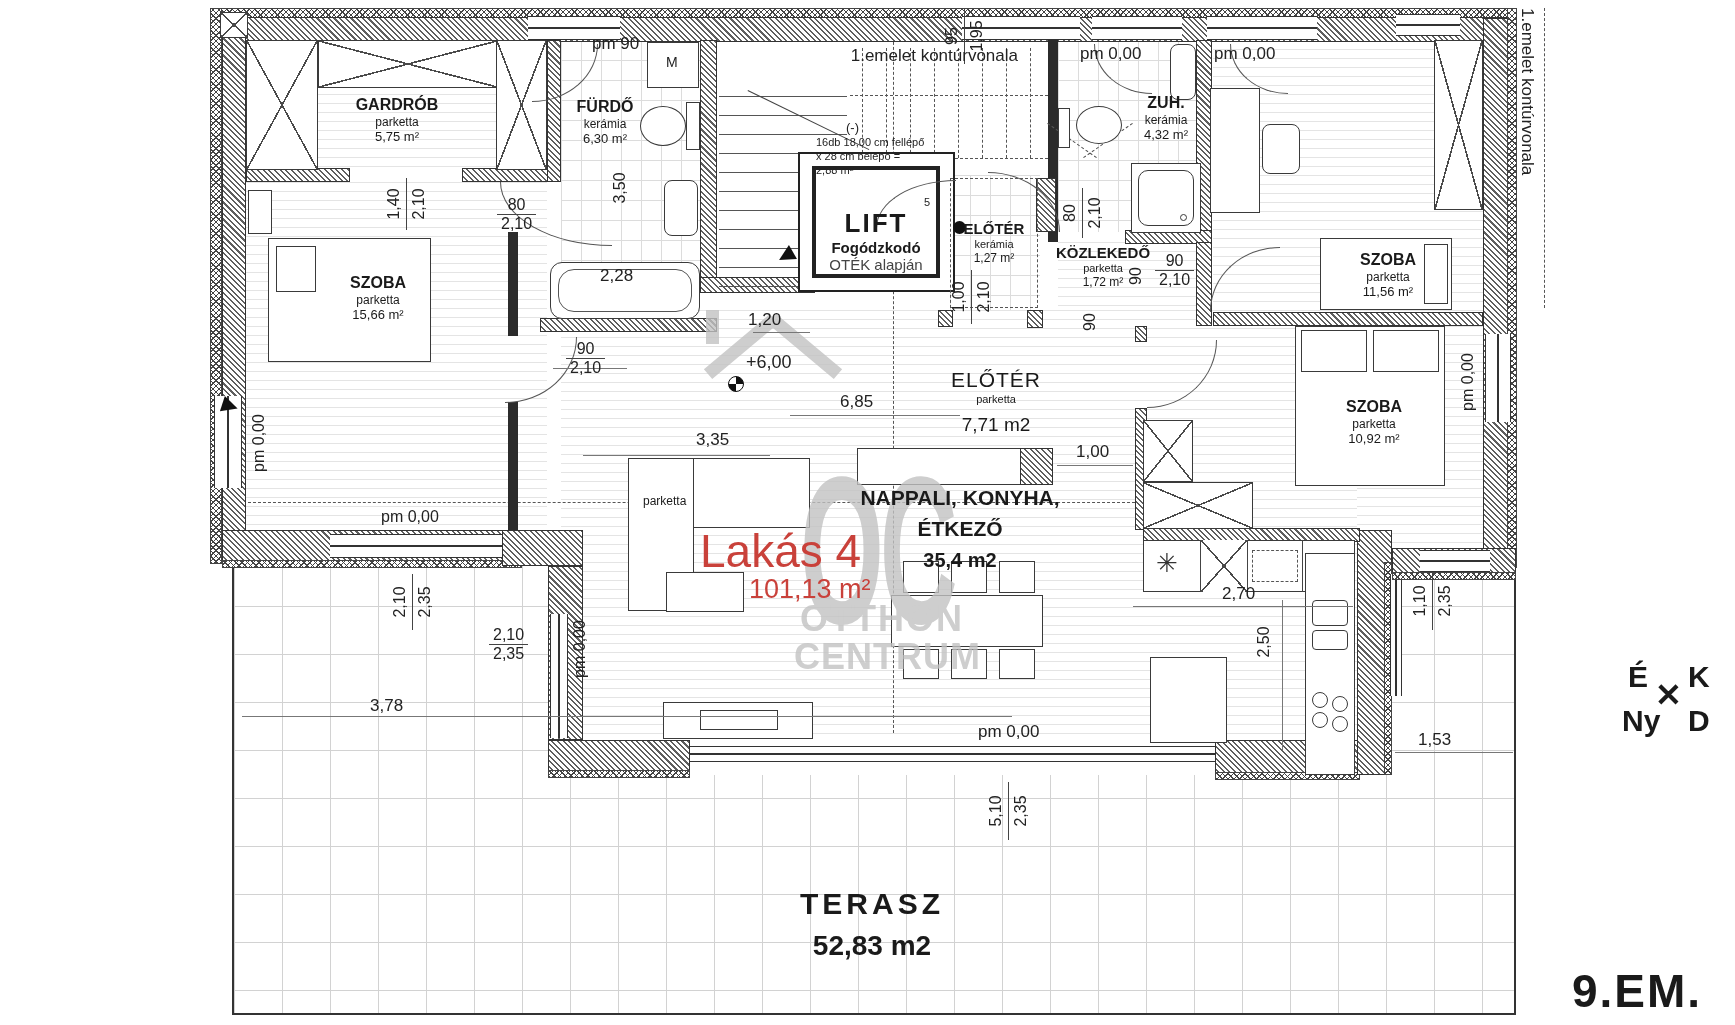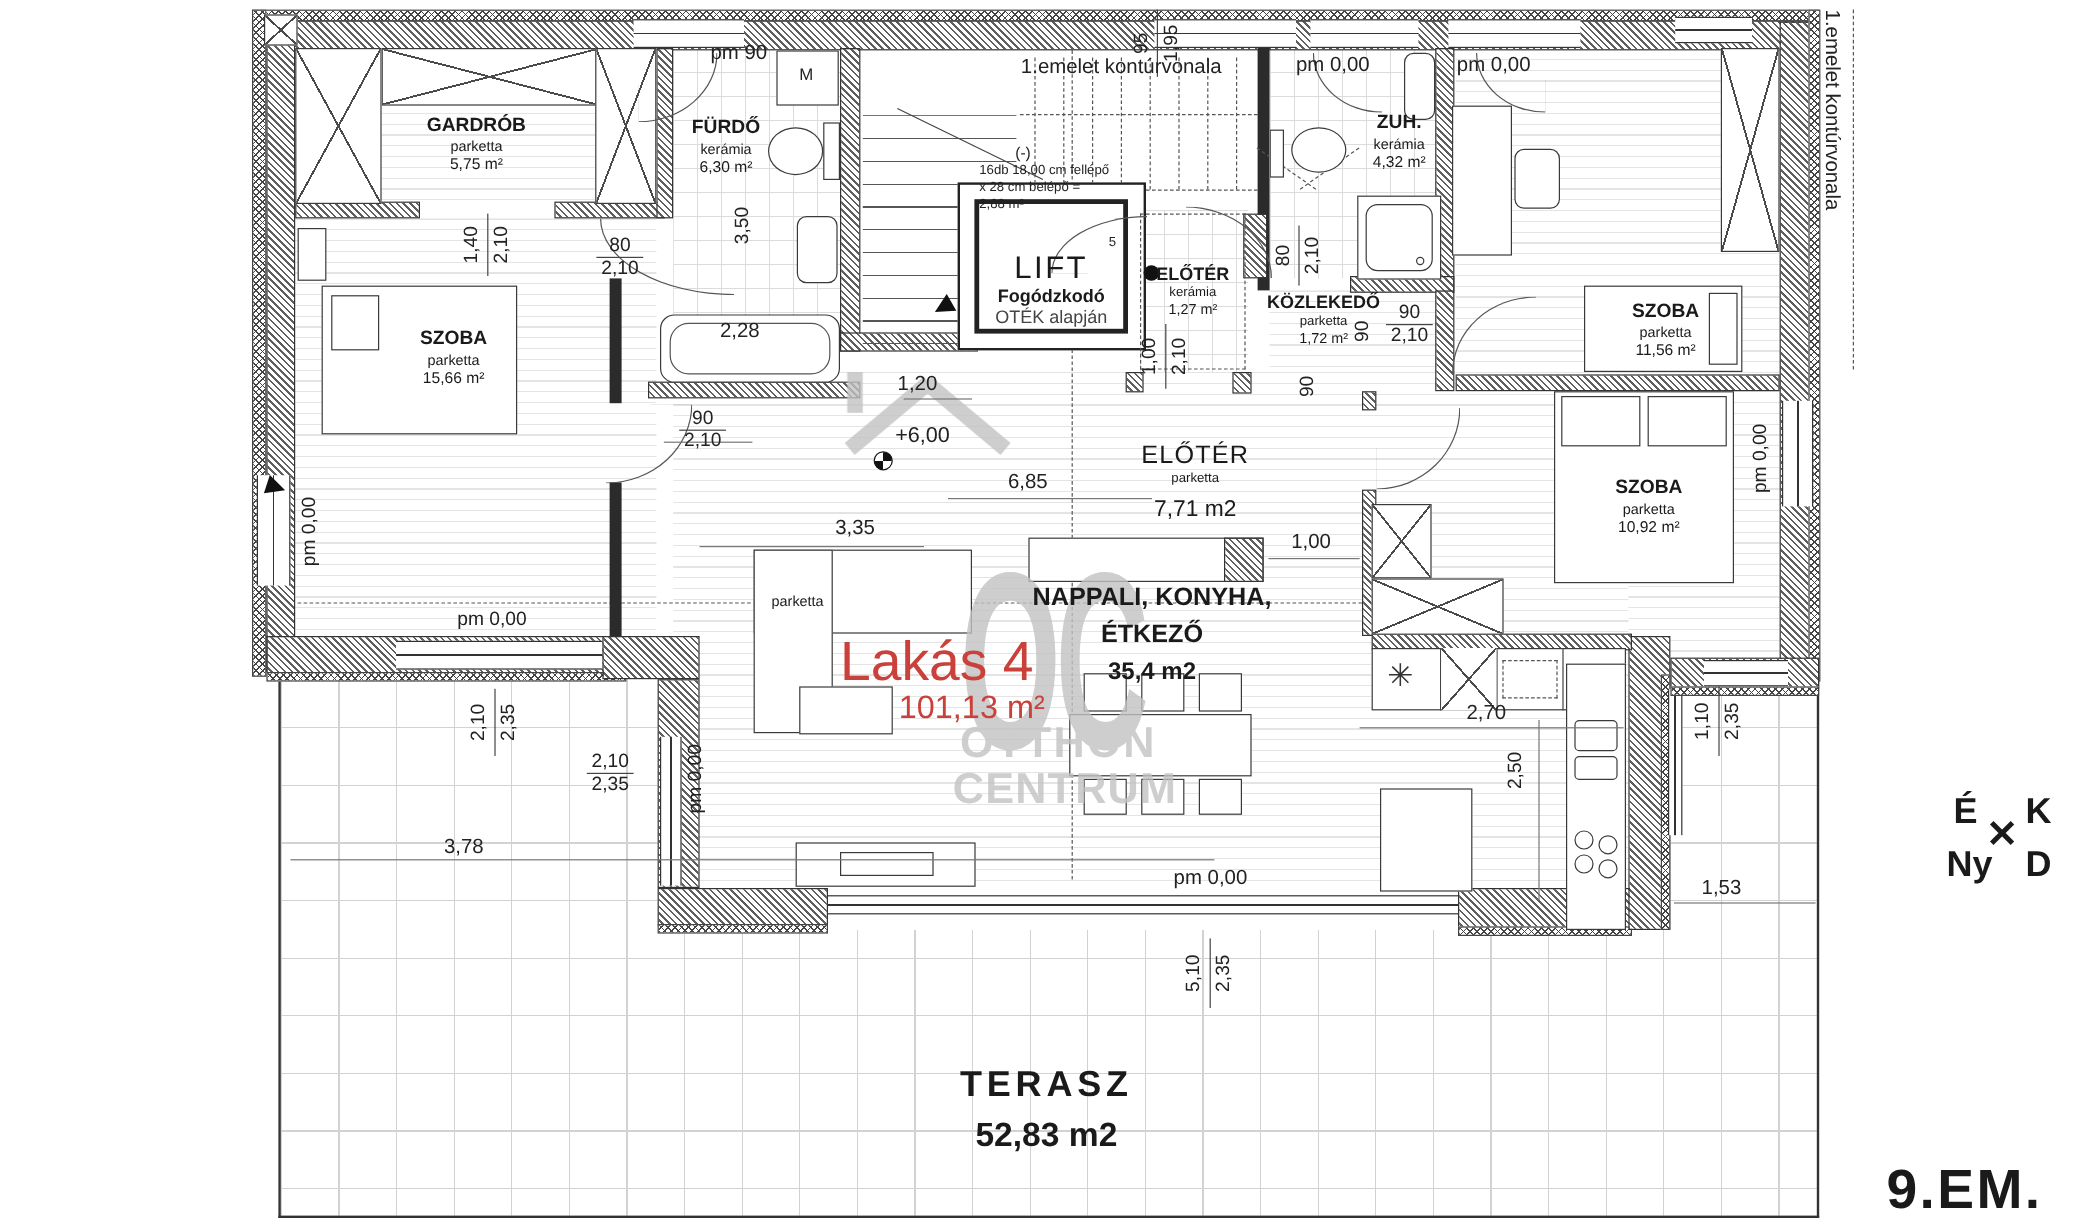--- a/index.html
+++ b/index.html
@@ -414,21 +414,21 @@
     <div style="font-size:19px;margin-top:8px">7,71 m2</div>
   </div>
   <div class="abs roomlbl" style="left:810px;top:486px;width:300px">
     <div style="font-weight:bold;font-size:21px">NAPPALI, KONYHA,</div>
     <div style="font-weight:bold;font-size:21px;margin-top:6px">ÉTKEZŐ</div>
     <div style="font-weight:bold;font-size:20px;margin-top:7px">35,4 m2</div>
   </div>
   <div class="abs" style="left:643px;top:494px;font-size:12px">parketta</div>
 
   <div class="abs roomlbl" style="left:812px;top:208px;width:128px">
-    <div style="font-weight:normal;font-size:26px;letter-spacing:2px">LIFT</div>
+    <div style="font-weight:bold;font-size:26px;letter-spacing:2px">LIFT</div>
     <div style="font-weight:bold;font-size:15px">Fogódzkodó</div>
     <div style="font-size:15px;color:#444">OTÉK alapján</div>
   </div>
 
   <div class="abs red" style="left:700px;top:524px;font-size:46px">Lakás 4</div>
   <div class="abs red" style="left:749px;top:574px;font-size:27px">101,13 m²</div>
 
   <div class="abs roomlbl" style="left:712px;top:886px;width:320px">
     <div style="font-weight:bold;font-size:30px;letter-spacing:4px">TERASZ</div>
     <div style="font-weight:bold;font-size:28px;margin-top:8px">52,83 m2</div>

